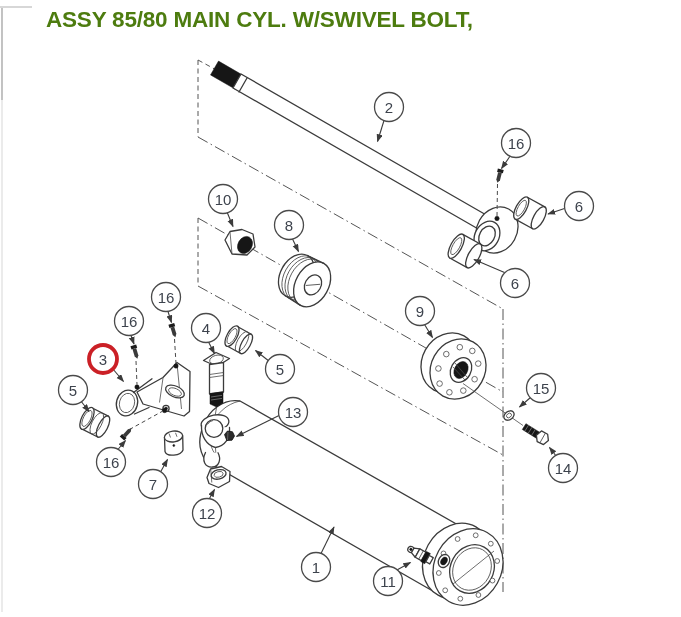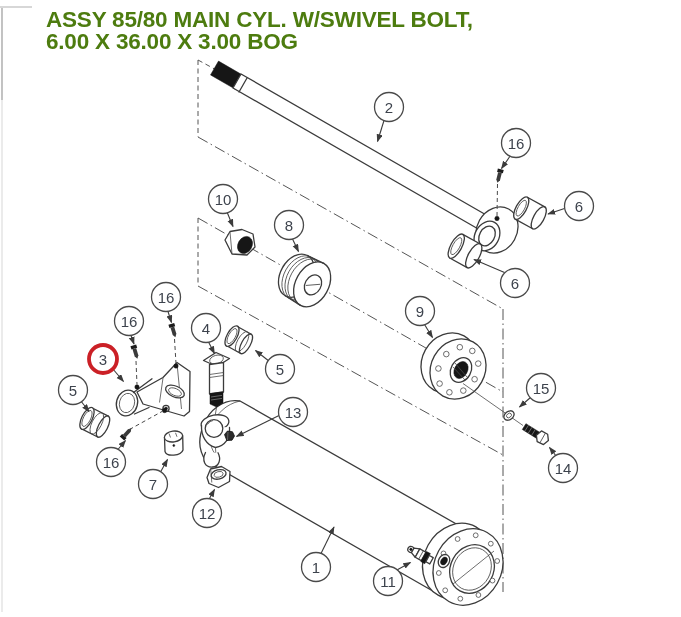--- a/index.html
+++ b/index.html
@@ -22,21 +22,20 @@
   .balloon-num{font-family:"Liberation Sans",sans-serif;font-size:15px;fill:#3d434d;
                text-anchor:middle;dominant-baseline:central;}
 </style>
 </head>
 <body>
 
 <div class="stage">
 
   <div class="title-block">
     <div>ASSY 85/80 MAIN CYL. W/SWIVEL BOLT,</div>
-    <div>6.00 X 36.00 X 3.00 BOG</div>
   </div>
 
   <svg id="diagram-svg" width="681" height="617" viewBox="0 0 681 617">
     <defs>
       <marker id="arrow" markerWidth="9" markerHeight="7" refX="7.2" refY="3" orient="auto" markerUnits="userSpaceOnUse">
         <path d="M0,0 L8,3 L0,6 Z" fill="#3b3b3b"></path>
       </marker>
     </defs>
 
     <g>

